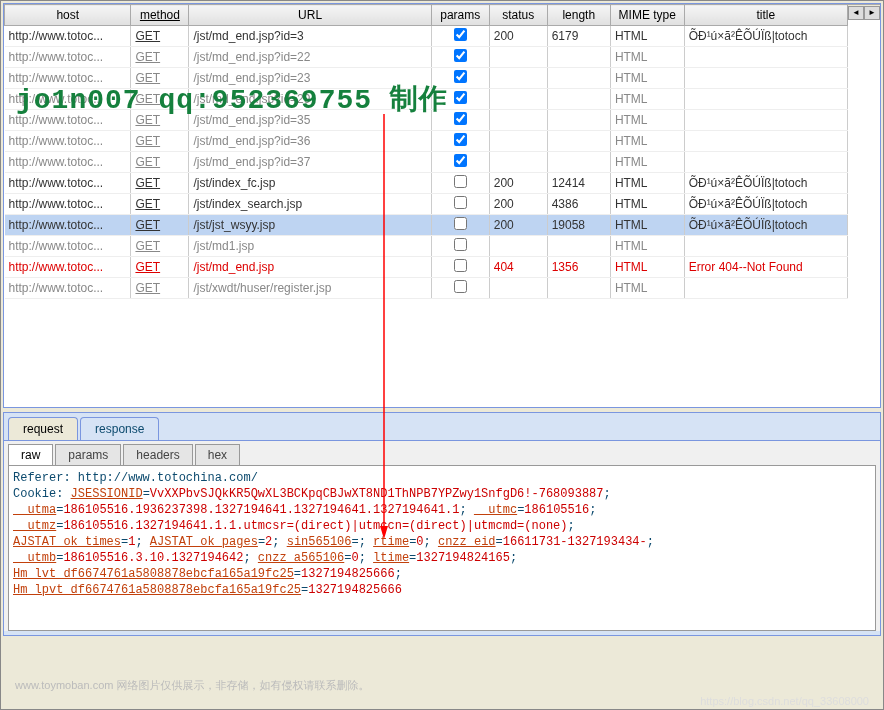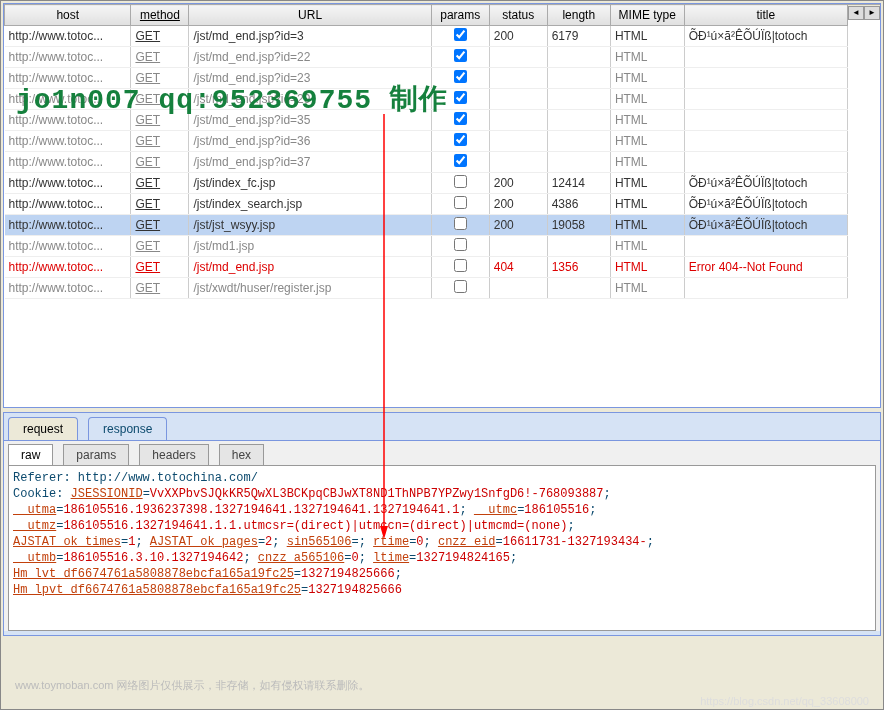--- a/index.html
+++ b/index.html
@@ -19,25 +19,25 @@
 th.mime, td.mime { width: 70px; max-width: 70px; }
 th.title, td.title { width: 155px; max-width: 155px; }
 tr.gray td { color: #888; }
 tr.red td { color: #d00; }
 tr.sel td { background: #bed4f2; }
 .hscroll { height: 16px; background: #ece9d8; border-top: 1px solid #aaa; display: flex; align-items: center; }
 .hscroll .btn { width: 16px; height: 14px; background: #ddd; border: 1px solid #999; font-size: 8px; line-height: 12px; text-align: center; }
 .hscroll .track { flex: 1; position: relative; height: 14px; }
 .hscroll .thumb { position: absolute; left: 350px; width: 20px; height: 14px; background: #ccc; border: 1px solid #999; }
 .tabs-outer { margin: 2px; border: 1px solid #7a96df; background: #d6e3f5; }
-.tabrow { display: flex; padding: 4px 4px 0 4px; gap: 10px; }
+.tabrow { display: flex; padding: 4px 4px 0 4px; gap: 2px; }
 .tab { padding: 4px 14px; background: #ece9d8; border: 1px solid #7a96df; border-bottom: none; border-radius: 4px 4px 0 0; font-size: 12px; cursor: pointer; }
 .tab.inactive { background: #d6e3f5; color: #0c4a6e; }
 .subtabs { background: #f0f0f0; border-top: 1px solid #7a96df; }
-.subrow { display: flex; padding: 3px 4px 0 4px; gap: 10px; }
+.subrow { display: flex; padding: 3px 4px 0 4px; gap: 2px; }
 .subtab { padding: 3px 12px; background: #fff; border: 1px solid #999; border-bottom: none; font-size: 12px; cursor: pointer; }
 .subtab.inactive { background: #e5e5e5; color: #444; }
 .raw-content { background: #fff; border: 1px solid #999; margin: 0 4px 4px 4px; padding: 4px; font-family: "Courier New", monospace; font-size: 12px; line-height: 16px; height: 166px; overflow: hidden; }
 .raw-content .k { color: #c2410c; text-decoration: underline; }
 .raw-content .v { color: #cc0000; }
 .raw-content .p { color: #0c4a6e; }
 .overlay-text { position: absolute; top: 80px; left: 16px; font-family: "Courier New", monospace; font-size: 28px; font-weight: bold; color: #15803d; pointer-events: none; z-index: 10; letter-spacing: 1px; text-align: center; }
 .arrow { position: absolute; top: 114px; left: 380px; z-index: 9; pointer-events: none; }
 .watermark-left { position: absolute; bottom: 17px; left: 15px; font-size: 11px; color: #bbb; pointer-events: none; }
 .watermark-right { position: absolute; bottom: 3px; right: 15px; font-size: 11px; color: #ddd; pointer-events: none; }

